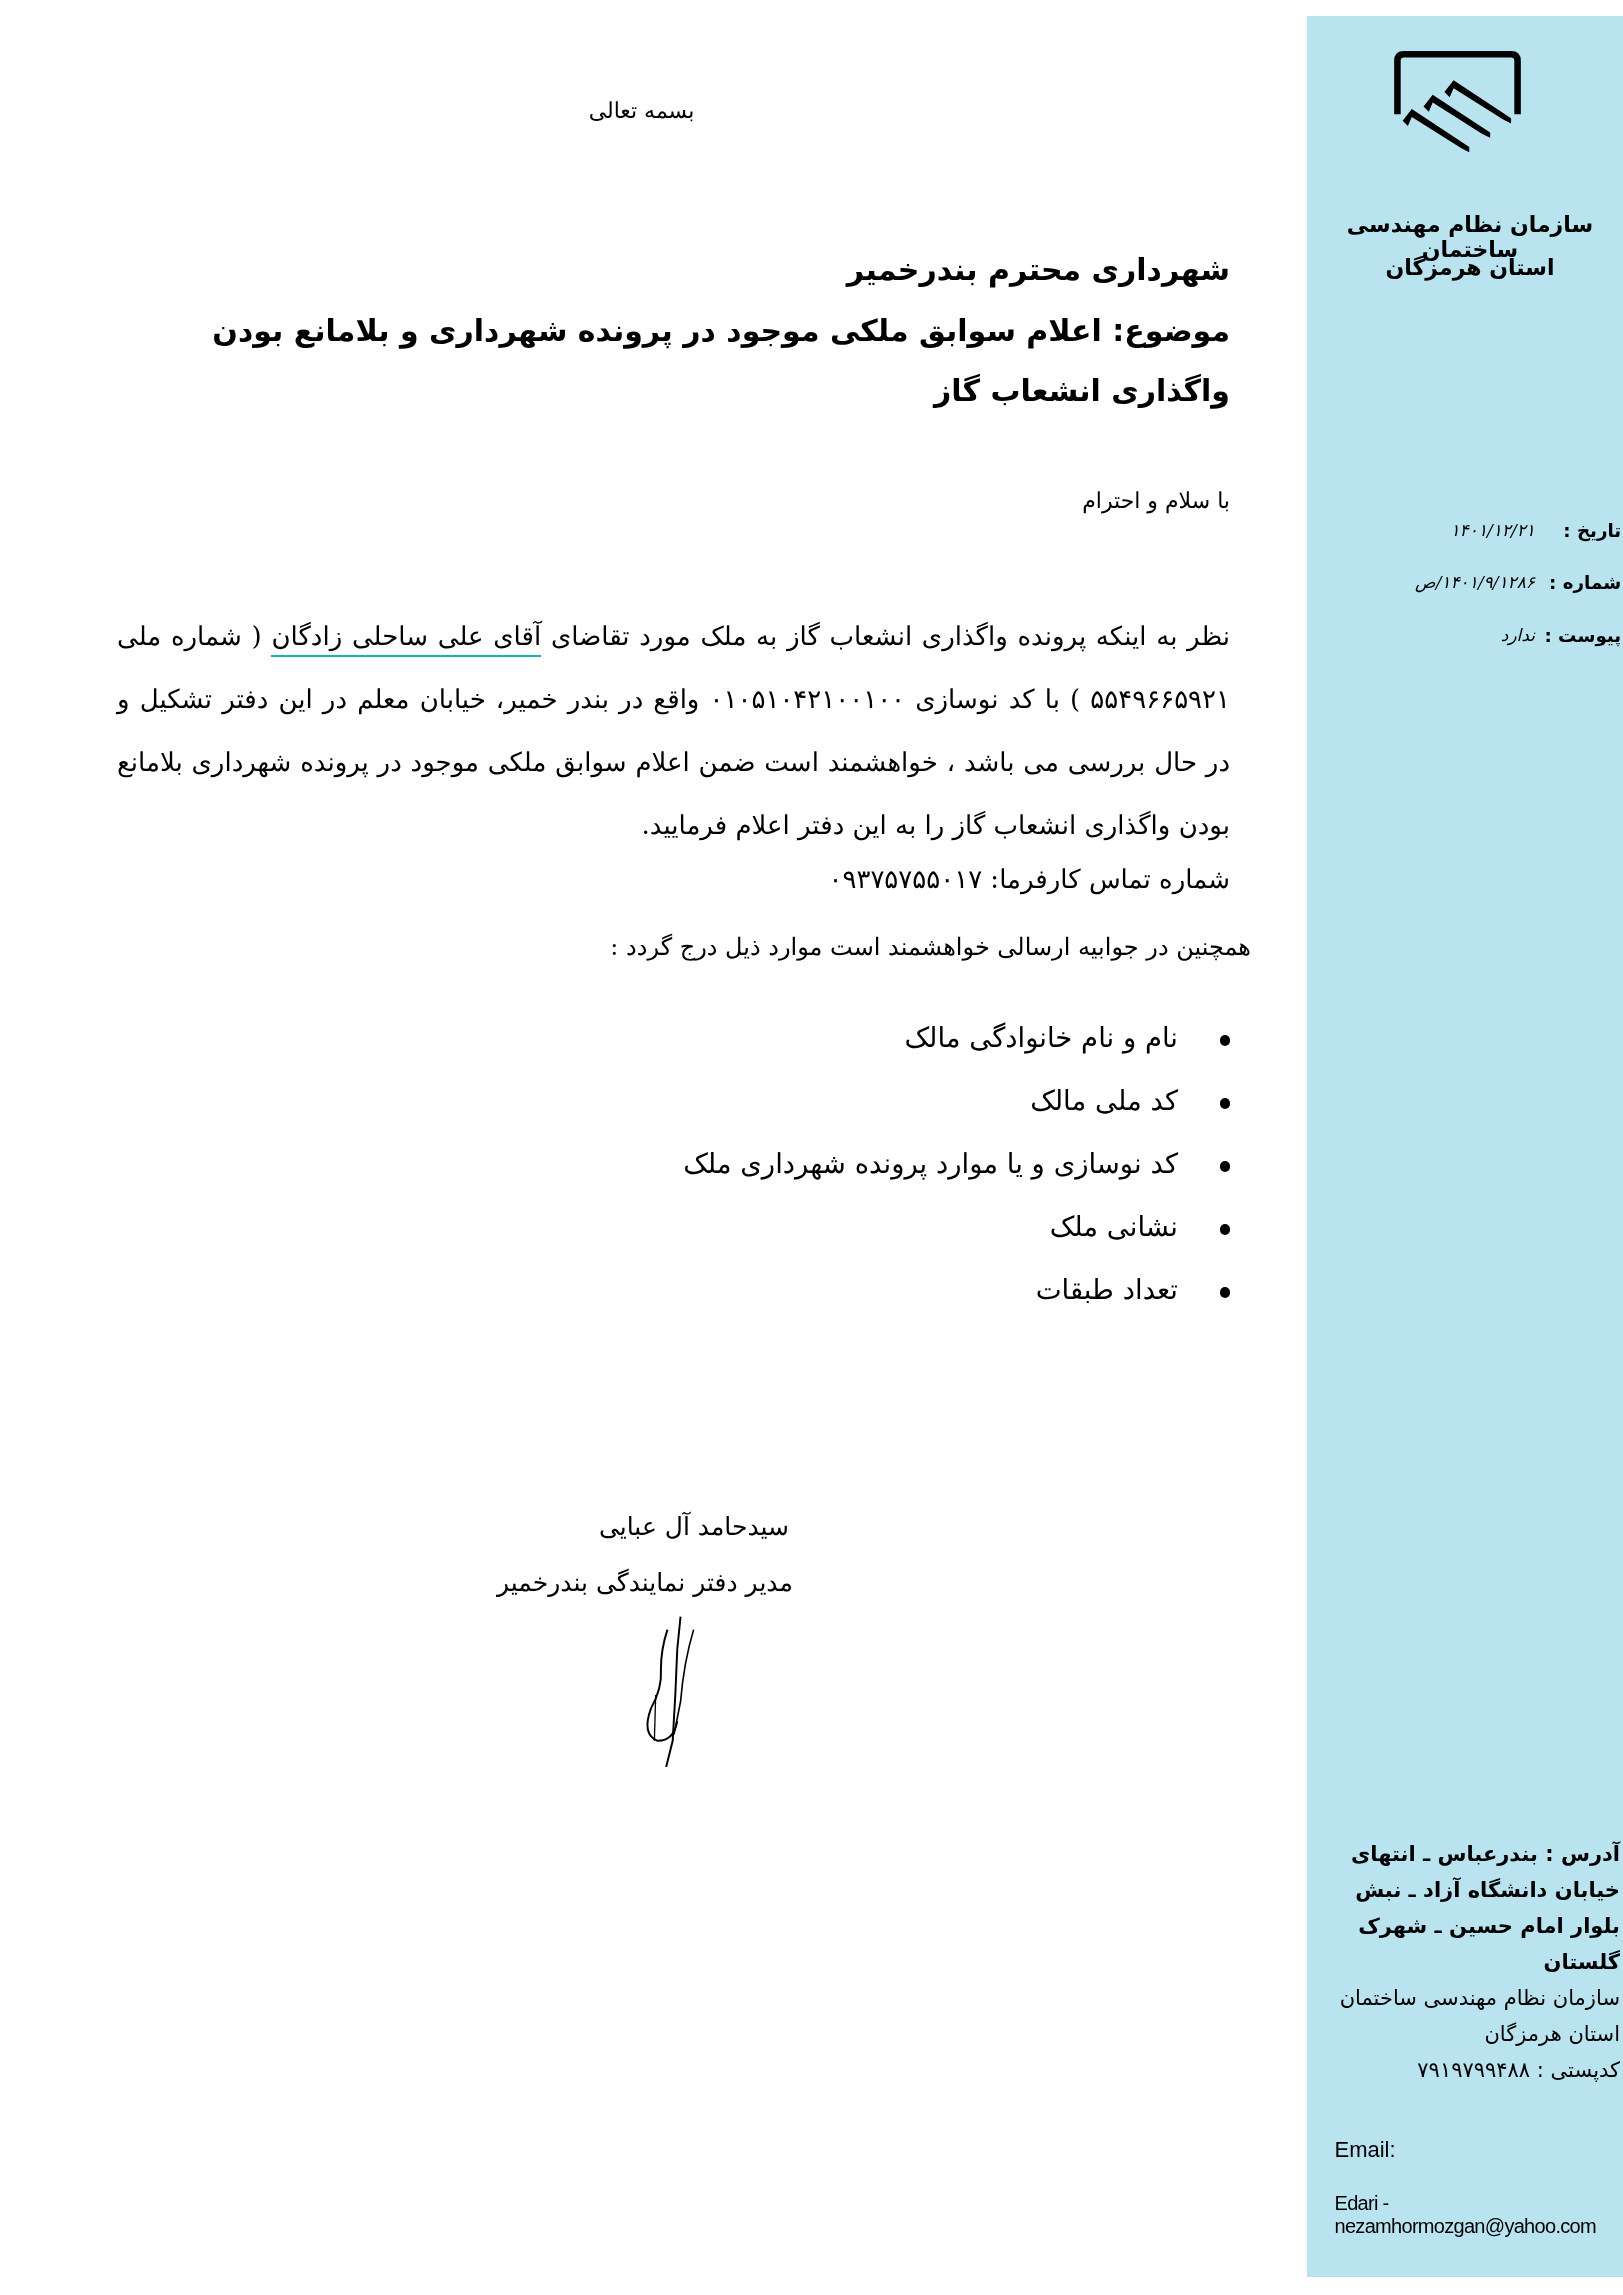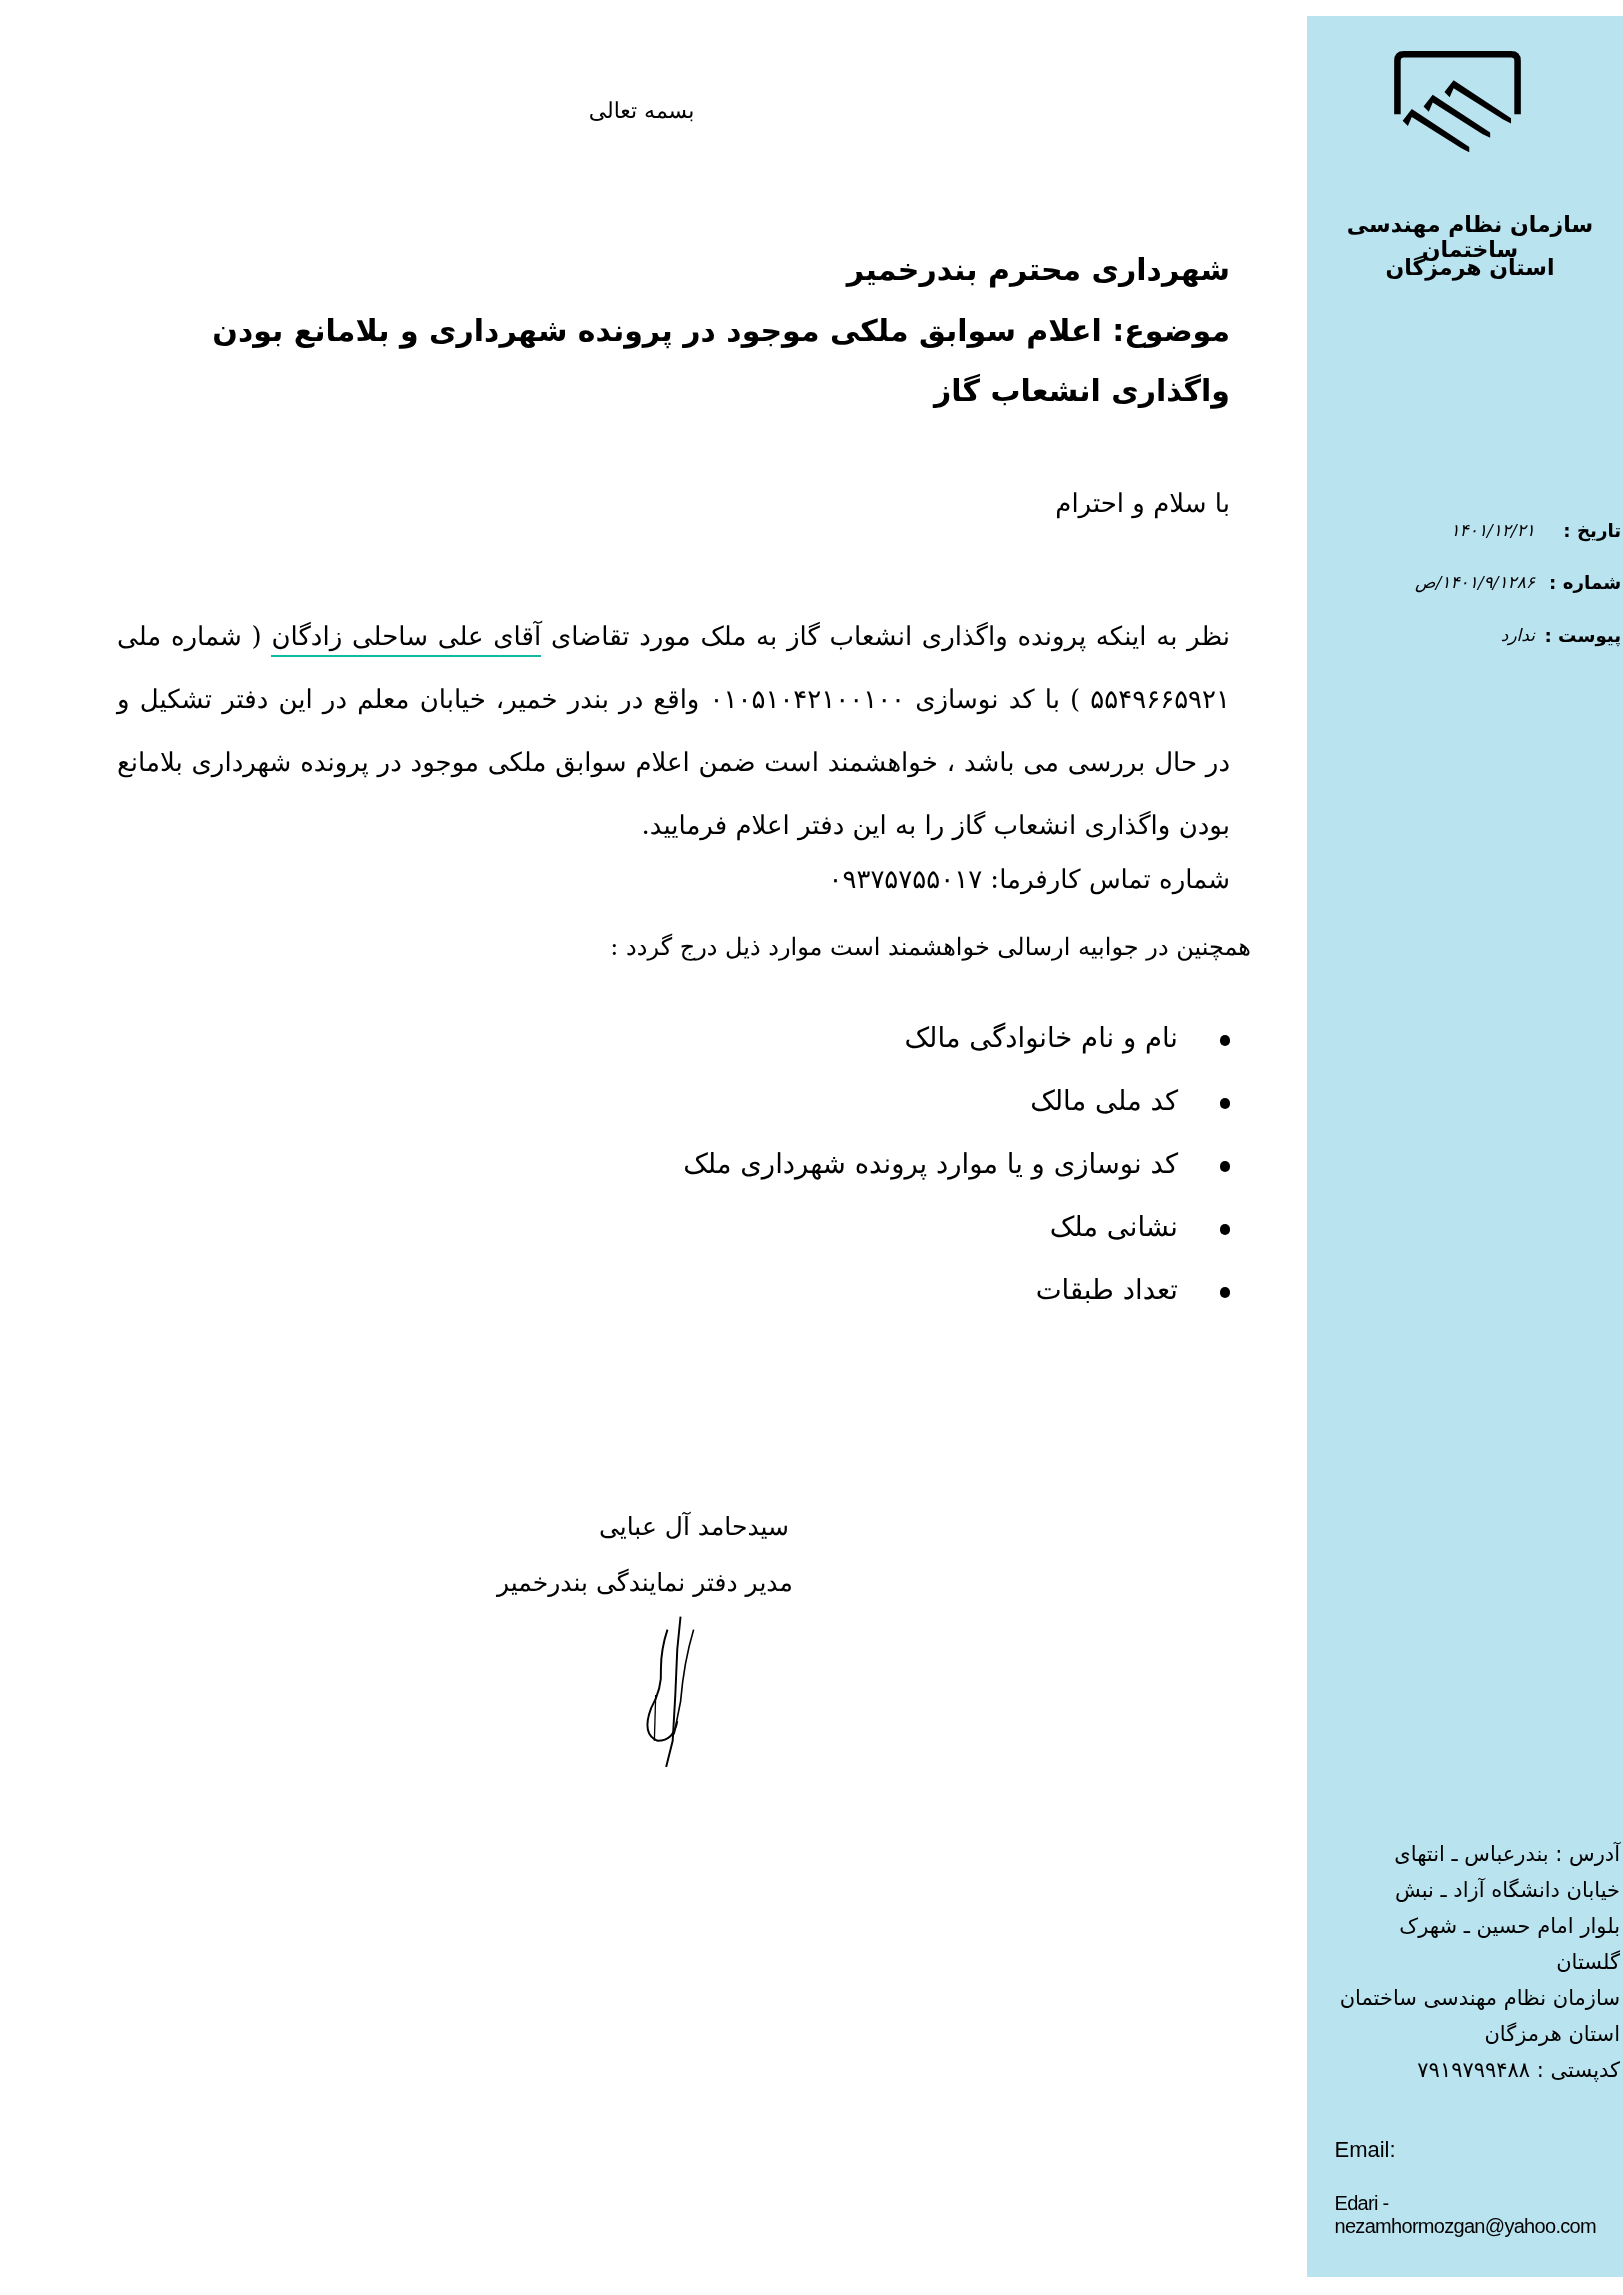--- a/index.html
+++ b/index.html
@@ -29,42 +29,42 @@
     }
     .meta-value { position: absolute; right: 98px; font-size: 17px; direction: rtl; white-space: nowrap; font-style: italic; }
     .meta-row.r1 { top: 504px; }
     .meta-row.r2 { top: 556px; }
     .meta-row.r3 { top: 609px; }
     .address {
       position: absolute; right: 13px; top: 1820px; width: 301px;
       font-family: "DejaVu Sans", sans-serif; font-size: 21px; line-height: 36px;
       direction: rtl; text-align: right;
     }
-    .address .bold { font-weight: normal; }
+    .address .bold { font-weight: bold; }
     .email-label {
       position: absolute; left: 27.5px; top: 2121px;
       font-family: "Liberation Sans", sans-serif; font-size: 22px;
     }
     .email-value {
       position: absolute; left: 27.5px; top: 2176px;
       font-family: "Liberation Sans", sans-serif; font-size: 20px; letter-spacing: -0.7px;
     }
 
     
     .basmala { position: absolute; left: 563px; top: 98px; width: 157px; text-align: center; font-size: 22px; direction: rtl; }
     .recipient {
       position: absolute; right: 393px; top: 252px;
       font-family: "DejaVu Sans", sans-serif; font-weight: bold; font-size: 30px; direction: rtl;
     }
     .subject {
       position: absolute; right: 393px; top: 301px; width: 1113px;
       font-family: "DejaVu Sans", sans-serif; font-weight: bold; font-size: 30px; line-height: 60px;
       direction: rtl; text-align: right;
     }
-    .greeting { position: absolute; right: 393px; top: 488px; font-size: 26px; direction: rtl; }
+    .greeting { position: absolute; right: 393px; top: 488px; font-size: 22px; direction: rtl; }
     .body-para {
       position: absolute; right: 393px; top: 605px; width: 1113px;
       font-size: 26px; line-height: 63px; direction: rtl; text-align: justify;
       text-align-last: right;
     }
     .underline { border-bottom: 2px solid #14b8a6; padding-bottom: 3.9px; }
     .contact { position: absolute; right: 393px; top: 864px; font-size: 26px; direction: rtl; }
     .also { position: absolute; right: 372px; top: 933px; font-size: 24px; direction: rtl; }
     .req-list { position: absolute; right: 393px; top: 1021px; width: 851px; direction: rtl; margin: 0; padding: 0; list-style: none; }
     .req-item { position: relative; height: 63px; font-size: 27.5px; }

